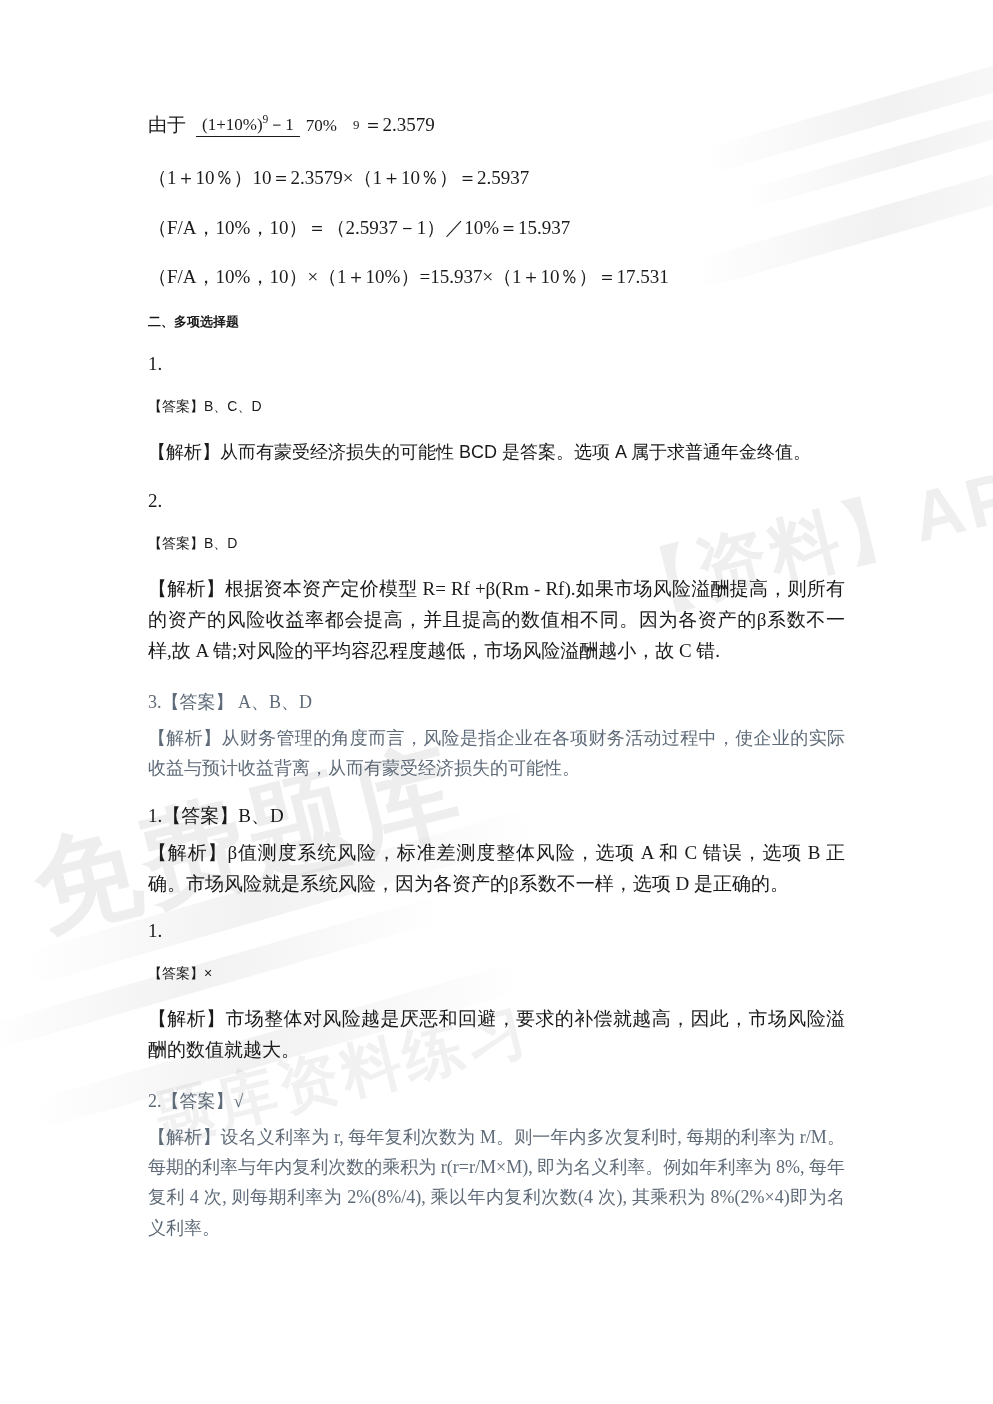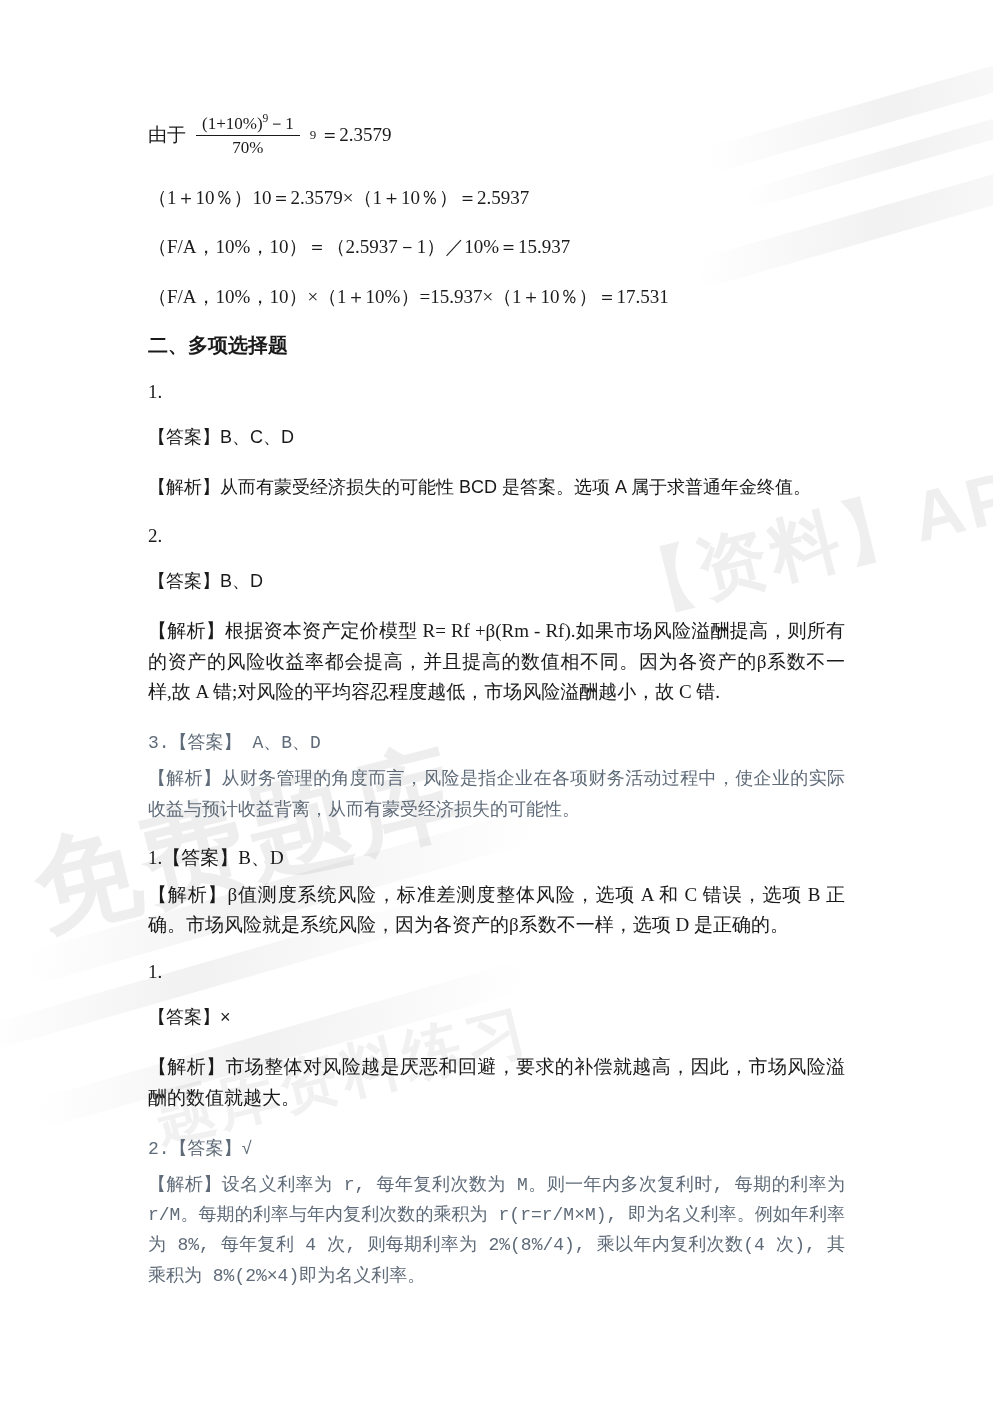--- a/index.html
+++ b/index.html
@@ -76,68 +76,68 @@
   }
   .formula-line {
     display: flex;
     align-items: center;
     gap: 4px;
     margin-bottom: 26px;
     font-size: 19px;
   }
   .frac {
     display: inline-flex;
-    flex-direction: column;
+    flex-direction: row;
     align-items: center;
     justify-content: center;
     vertical-align: middle;
     margin: 0 6px;
     font-size: 17px;
     line-height: 1.15;
   }
   .frac .num {
     padding: 0 6px 2px 6px;
     border-bottom: 1.3px solid #1b1b1b;
   }
   .frac .den {
     padding: 2px 6px 0 6px;
   }
   sup.sm { font-size: 0.68em; vertical-align: super; }
 
   .section-head {
-    font-size: 20px;
+    font-size: 13px;
     margin: 14px 0 22px 0;
     font-family: Liberation Serif, serif;
   }
   .qnum {
     font-size: 19px;
     margin: 0 0 20px 0;
   }
   .ans-sans {
     font-family: "Liberation Sans", sans-serif;
-    font-size: 18px;
+    font-size: 14px;
     line-height: 1.6;
     margin: 0 0 20px 0;
   }
   .para-sans {
     font-family: "Liberation Sans", sans-serif;
     font-size: 18px;
     line-height: 1.72;
     margin: 0 0 22px 0;
     text-align: justify;
   }
   .para-serif {
     font-family: "Liberation Serif", serif;
     font-size: 19px;
     line-height: 1.62;
     margin: 0 0 20px 0;
     text-align: justify;
   }
   .para-faded {
-    font-family: Liberation Mono, monospace;
+    font-family: Liberation Serif, serif;
     font-size: 18px;
     line-height: 1.68;
     margin: 0 0 18px 0;
     color: #5f6b78;
     text-align: justify;
   }
   .tight { margin-bottom: 6px; }
 </style>
 </head>
 <body>

